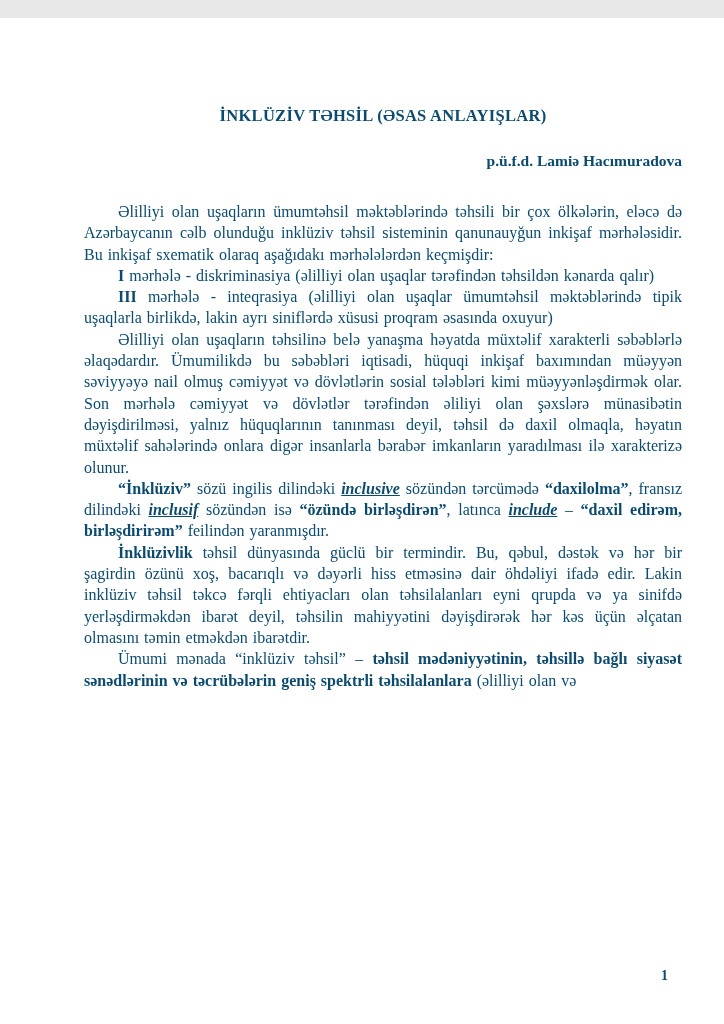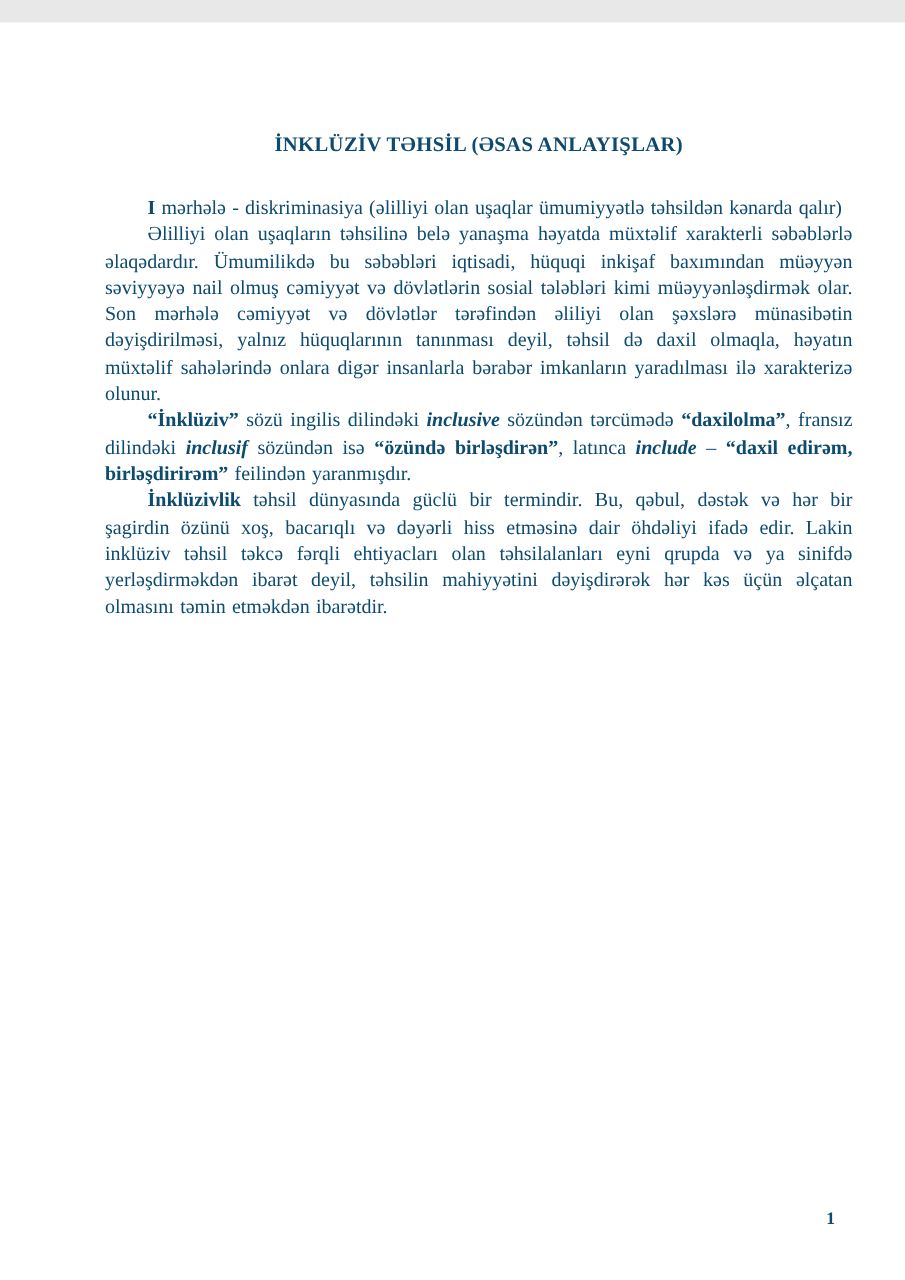--- a/index.html
+++ b/index.html
@@ -34,41 +34,45 @@
   }
   .para{
     margin:0;
     text-indent:34px;
     text-align:justify;
     font-size:16px;
     line-height:21.3px;
     word-spacing:1px;
   }
   .b{font-weight:bold;}
-  .bi{font-weight:bold;font-style:italic;}
+  .bi{font-weight:bold;font-style:italic;text-decoration:underline;}
   .page-number{
     position:absolute;
     right:56px;
     bottom:58px;
     font-size:14px;
     font-weight:bold;
   }
 </style>
 </head>
 <body>
 
 <div class="page">
 
   <h1 class="doc-title">İNKLÜZİV TƏHSİL (ƏSAS ANLAYIŞLAR)</h1>
 
   <div class="byline">
+    <div>p.ü.f.d. Lamiə Hacımuradova</div>
   </div>
 
   <div class="body-text" id="paragraphs">
-      <p class="para"><span class="b">I</span><span> mərhələ - diskriminasiya (əlilliyi olan uşaqlar ümumiyyətlə təhsildən kənarda qalır)</span></p>
+      <p class="para"><span>Əlilliyi olan uşaqların ümumtəhsil məktəblərində təhsili bir çox ölkələrin, eləcə də Azərbaycanın cəlb olunduğu inklüziv təhsil sisteminin qanunauyğun inkişaf mərhələsidir. Bu inkişaf sxematik olaraq aşağıdakı mərhələlərdən keçmişdir:</span></p>
+      <p class="para"><span class="b">I</span><span> mərhələ - diskriminasiya (əlilliyi olan uşaqlar tərəfindən təhsildən kənarda qalır)</span></p>
+      <p class="para"><span class="b">III</span><span> mərhələ - inteqrasiya (əlilliyi olan uşaqlar ümumtəhsil məktəblərində tipik uşaqlarla birlikdə, lakin ayrı siniflərdə xüsusi proqram əsasında oxuyur)</span></p>
       <p class="para"><span>Əlilliyi olan uşaqların təhsilinə belə yanaşma həyatda müxtəlif xarakterli səbəblərlə əlaqədardır. Ümumilikdə bu səbəbləri iqtisadi, hüquqi inkişaf baxımından müəyyən səviyyəyə nail olmuş cəmiyyət və dövlətlərin sosial tələbləri kimi müəyyənləşdirmək olar. Son mərhələ cəmiyyət və dövlətlər tərəfindən əliliyi olan şəxslərə münasibətin dəyişdirilməsi, yalnız hüquqlarının tanınması deyil, təhsil də daxil olmaqla, həyatın müxtəlif sahələrində onlara digər insanlarla bərabər imkanların yaradılması ilə xarakterizə olunur.</span></p>
       <p class="para"><span class="b">“İnklüziv”</span><span> sözü ingilis dilindəki </span><span class="bi">inclusive</span><span> sözündən tərcümədə </span><span class="b">“daxilolma”</span><span>, fransız dilindəki </span><span class="bi">inclusif</span><span> sözündən isə </span><span class="b">“özündə birləşdirən”</span><span>, latınca </span><span class="bi">include</span><span> – </span><span class="b">“daxil edirəm, birləşdirirəm”</span><span> feilindən yaranmışdır.</span></p>
       <p class="para"><span class="b">İnklüzivlik</span><span> təhsil dünyasında güclü bir termindir. Bu, qəbul, dəstək və hər bir şagirdin özünü xoş, bacarıqlı və dəyərli hiss etməsinə dair öhdəliyi ifadə edir. Lakin inklüziv təhsil təkcə fərqli ehtiyacları olan təhsilalanları eyni qrupda və ya sinifdə yerləşdirməkdən ibarət deyil, təhsilin mahiyyətini dəyişdirərək hər kəs üçün əlçatan olmasını təmin etməkdən ibarətdir.</span></p>
+      <p class="para"><span>Ümumi mənada “inklüziv təhsil” – </span><span class="b">təhsil mədəniyyətinin, təhsillə bağlı siyasət sənədlərinin və təcrübələrin geniş spektrli təhsilalanlara</span><span> (əlilliyi olan və</span></p>
     </div>
 
   <div class="page-number">1</div>
 
 </div>
 
 </body></html>

